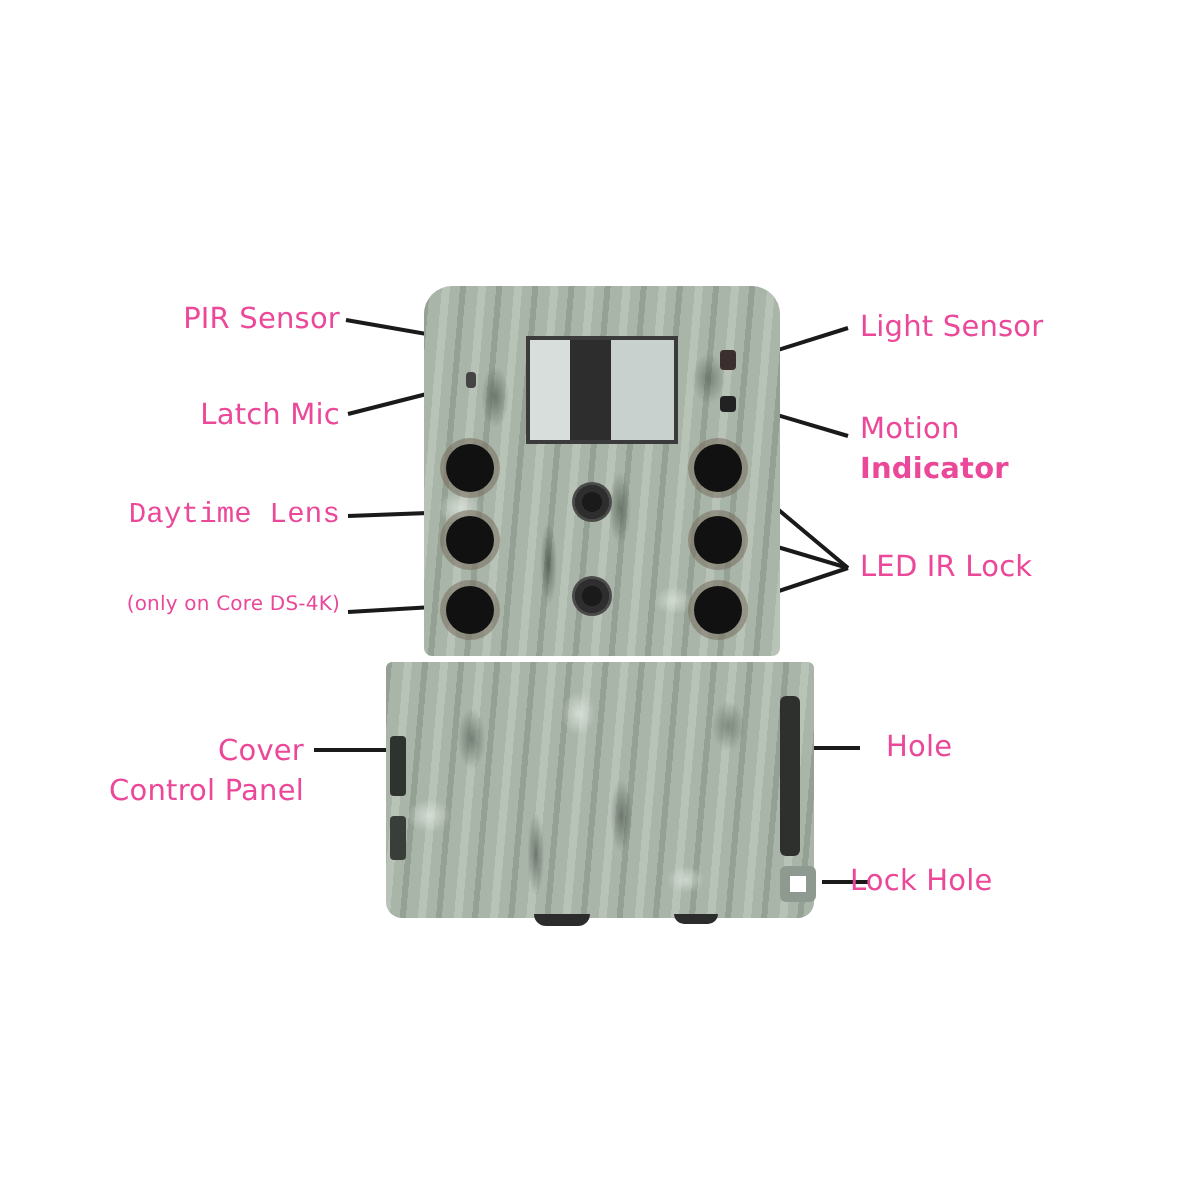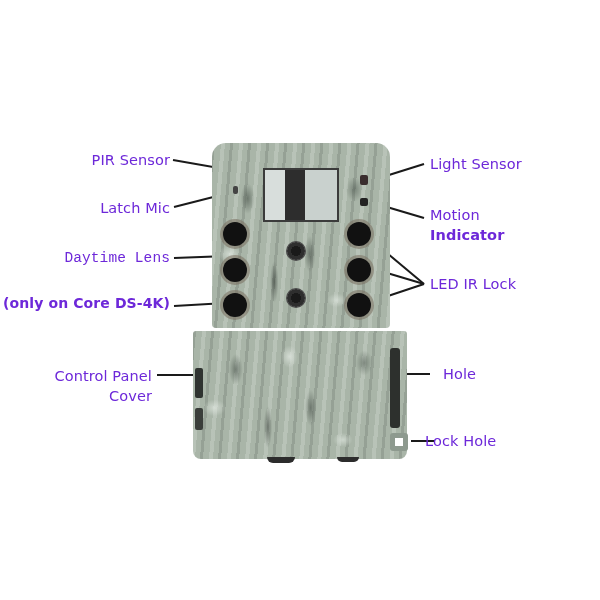--- a/index.html
+++ b/index.html
@@ -1,19 +1,19 @@
 <!DOCTYPE html>
 <html><head>
   <meta charset="utf-8">
   <style>
     html, body { margin: 0; padding: 0; background: #ffffff; }
     body { width: 600px; height: 600px; position: relative; overflow: hidden; font-family: "DejaVu Sans", sans-serif; }
-    .label { position: absolute; color: #6d28d9; font-size: 14.5px; line-height: 18px; white-space: nowrap; letter-spacing: 0.1px; }
+    .label { position: absolute; color: #ec4899; font-size: 14.5px; line-height: 18px; white-space: nowrap; letter-spacing: 0.1px; }
     .label.right { text-align: right; }
-    .sub { font-size: 14px; display: block; line-height: 12px; font-weight: bold; }
+    .sub { font-size: 10px; display: block; line-height: 12px; }
     svg.lines { position: absolute; left: 0; top: 0; }
     .cam { position: absolute; }
     .camo {
       background-color: #a9b5a8;
       background-image:
         radial-gradient(ellipse 10px 22px at 20% 30%, rgba(60,70,62,0.55), transparent 70%),
         radial-gradient(ellipse 8px 26px at 55% 60%, rgba(50,58,52,0.5), transparent 70%),
         radial-gradient(ellipse 12px 18px at 80% 25%, rgba(70,80,72,0.5), transparent 70%),
         radial-gradient(ellipse 6px 30px at 35% 75%, rgba(45,52,46,0.55), transparent 70%),
         radial-gradient(ellipse 14px 10px at 70% 85%, rgba(220,228,220,0.7), transparent 70%),
@@ -87,22 +87,22 @@
 <div class="label right" style="right:430px; top:199px;">
   <span>Latch Mic</span>
 </div>
 <div class="label right" style="right:430px; top:249px;font-family:Liberation Mono, monospace;">
   <span>Daytime Lens</span>
 </div>
 <div class="label right" style="right:430px; top:297px;">
   <span class="sub">(only on Core DS-4K)</span>
 </div>
 <div class="label right" style="right:448px; top:366px; line-height:20px;">
+  <span style="display:block;">Cover</span>
   <span style="display:block;">Control Panel</span>
-  <span style="display:block;">Cover</span>
 </div>
 
 <div class="label" style="left:430px; top:155px;">
   <span>Light Sensor</span>
 </div>
 <div class="label" style="left:430px; top:205px; line-height:20px;">
   <span style="display:block;">Motion</span>
   <span style="display:block;font-weight:bold;">Indicator</span>
 </div>
 <div class="label" style="left:430px; top:275px;">

